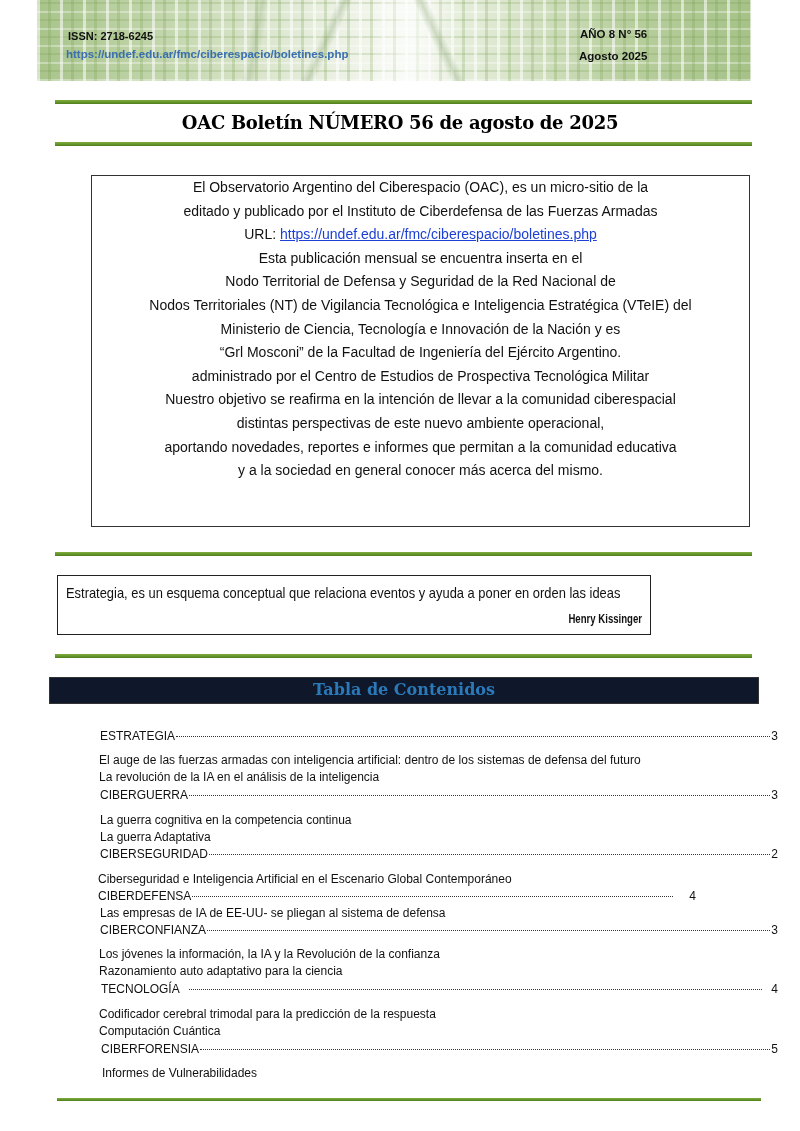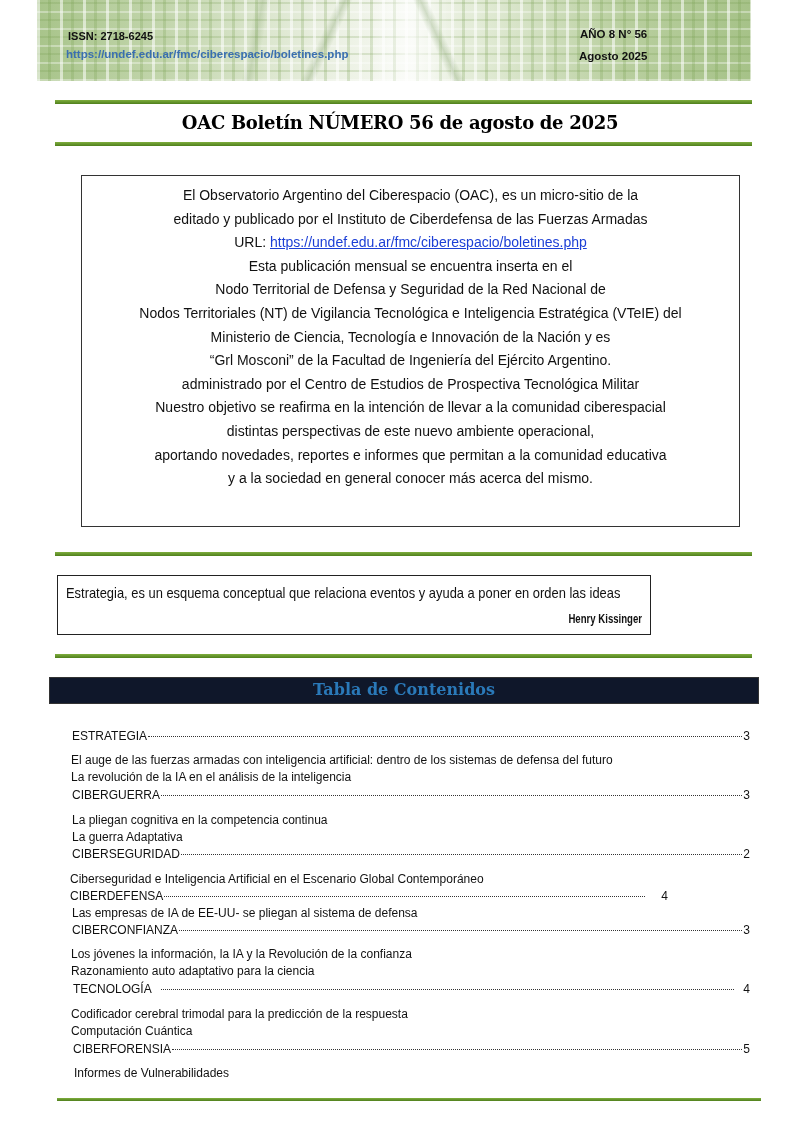--- a/index.html
+++ b/index.html
@@ -42,23 +42,23 @@
   .rule.r5 { top: 1098px; left: 57px; width: 704px; height: 3px; }
 
   .bulletin-title {
     position: absolute; left: 0; width: 800px; top: 112px; text-align: center;
     font-family: "DejaVu Serif", "Liberation Serif", serif; font-weight: bold;
     font-size: 18px; color: #000000; letter-spacing: -0.3px;
   }
 
   
   .intro-box {
-    position: absolute; left: 81px; top: 175px; width: 659px; height: 352px;
+    position: absolute; left: 91px; top: 175px; width: 659px; height: 352px;
     border: 1.5px solid #333; background: #fff;
-    padding-top: 8px; text-align: center;
+    text-align: center;
     font-family: "Liberation Sans", sans-serif; font-size: 14px; line-height: 23.6px; color: #111;
   }
   .intro-box .line { display: block; white-space: nowrap; }
   .intro-link { color: #1c3fd6; text-decoration: underline; }
 
   
   .quote-box {
     position: absolute; left: 57px; top: 575px; width: 594px; height: 60px;
     border: 1.5px solid #222; background: #fff;
   }
@@ -76,21 +76,21 @@
   .toc-header {
     position: absolute; left: 49px; top: 677px; width: 710px; height: 27px;
     border: 1.5px solid #333; background: #0f172a; text-align: center;
   }
   .toc-header span {
     font-family: "DejaVu Serif", "Liberation Serif", serif; font-weight: bold;
     font-size: 16px; color: #2a79b8; line-height: 24px;
   }
 
   .toc { position: absolute; left: 0; top: 0; width: 800px; font-size: 12px; color: #111; }
-  .toc-row { position: absolute; height: 16px; line-height: 16px; white-space: nowrap; }
+  .toc-row { position: absolute; height: 16px; line-height: 16px; white-space: nowrap; margin-left: 28px; }
   .toc-entry { display: flex; align-items: baseline; }
   .toc-entry .label { flex: 0 0 auto; font-size: 12px; }
   .toc-entry .leader {
     flex: 1 1 auto; overflow: hidden; margin: 0 1px;
     border-bottom: 1px dotted #333; transform: translateY(-3px); height: 1px;
   }
   .toc-entry .page { flex: 0 0 auto; font-size: 12px; }
   .toc-sub { font-size: 12px; }
 </style>
 </head>
@@ -141,21 +141,21 @@
       <span class="leader"></span>
       <span class="page">3</span>
     </div>
     <div class="toc-row toc-sub" style="top: 752px; left: 71px;">El auge de las fuerzas armadas con inteligencia artificial: dentro de los sistemas de defensa del futuro</div>
     <div class="toc-row toc-sub" style="top: 769px; left: 71px;">La revolución de la IA en el análisis de la inteligencia</div>
     <div class="toc-row toc-entry" style="top: 787px; left: 72px; width: 678px;">
       <span class="label">CIBERGUERRA</span>
       <span class="leader"></span>
       <span class="page">3</span>
     </div>
-    <div class="toc-row toc-sub" style="top: 812px; left: 72px;">La pliegan cognitiva en la competencia continua</div>
+    <div class="toc-row toc-sub" style="top: 812px; left: 72px;">La guerra cognitiva en la competencia continua</div>
     <div class="toc-row toc-sub" style="top: 829px; left: 72px;">La guerra Adaptativa</div>
     <div class="toc-row toc-entry" style="top: 846px; left: 72px; width: 678px;">
       <span class="label">CIBERSEGURIDAD</span>
       <span class="leader"></span>
       <span class="page">2</span>
     </div>
     <div class="toc-row toc-sub" style="top: 871px; left: 70px;">Ciberseguridad e Inteligencia Artificial en el Escenario Global Contemporáneo</div>
     <div class="toc-row toc-entry" style="top: 888px; left: 70px; width: 598px;">
       <span class="label">CIBERDEFENSA</span>
       <span class="leader" style="margin-right: 16px;"></span>

